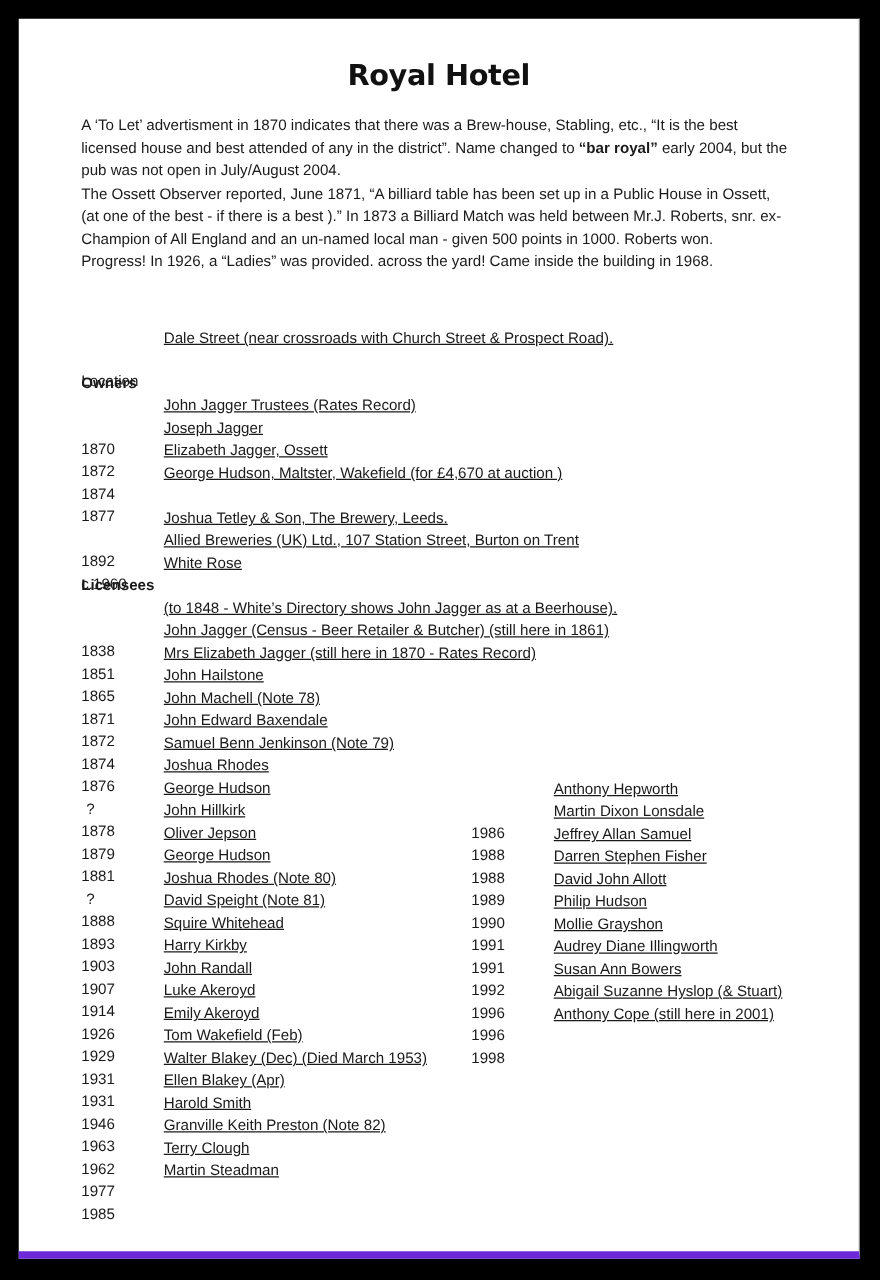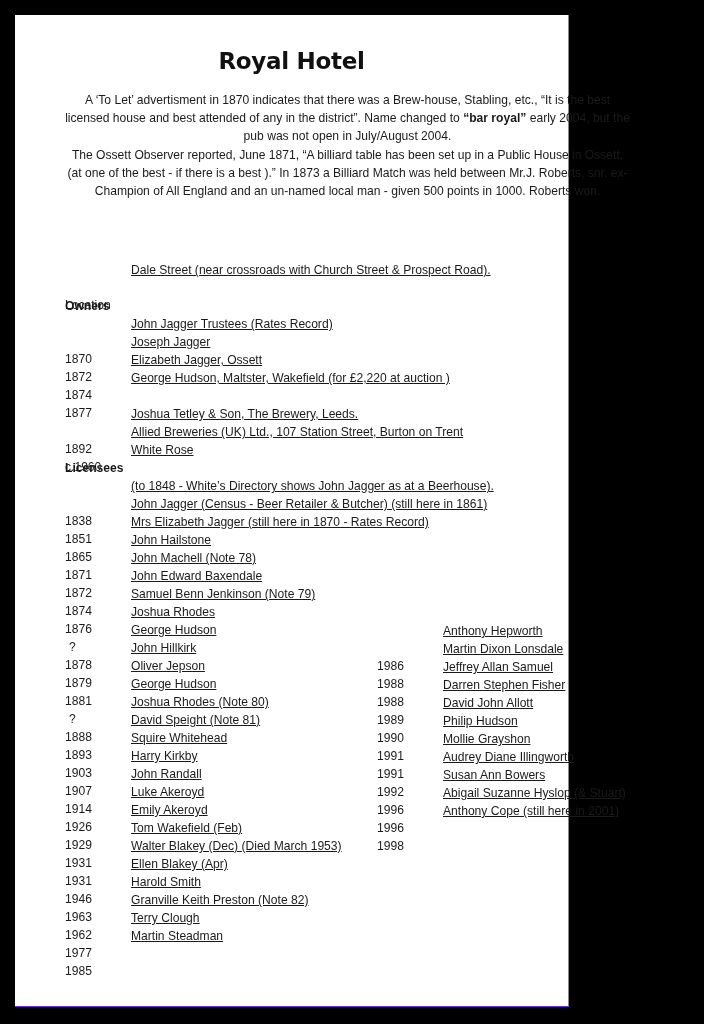--- a/index.html
+++ b/index.html
@@ -12,25 +12,25 @@
       height: 1024px;
       position: relative;
       overflow: hidden;
       font-family: "Liberation Sans", sans-serif;
       color: #1a1a1a;
     }
     .page {
       position: absolute;
       left: 15px;
       top: 15px;
-      width: 554px;
+      width: 673px;
       height: 992px;
       background: #ffffff;
       border-right: 1px solid #8a8a8a;
-      border-bottom: 1px solid #6d28d9;
+      border-bottom: 6px solid #6d28d9;
       box-sizing: border-box;
     }
     .title {
       position: absolute;
       left: 0;
       right: 0;
       top: 33px;
       text-align: center;
       font-family: "DejaVu Sans", sans-serif;
       font-size: 23px;
@@ -41,21 +41,20 @@
     .intro {
       position: absolute;
       left: 50px;
       top: 76px;
       width: 565px;
       font-size: 12.1px;
       line-height: 18.2px;
     }
     .intro p {
       margin: 0;
-      text-align: center;
     }
     .intro b {
       font-weight: bold;
     }
     .row {
       position: absolute;
       font-size: 12.1px;
       line-height: 18px;
       white-space: nowrap;
     }
@@ -89,20 +88,21 @@
 </head>
 <body>
 
 <div class="page">
 
   <div class="title">Royal Hotel</div>
 
   <div class="intro">
     <p><span>A ‘To Let’ advertisment in 1870 indicates that there was a Brew-house, Stabling, etc., “It is the best licensed house and best attended of any in the district”. Name changed to </span><b>“bar royal”</b><span> early 2004, but the pub was not open in July/August 2004.</span></p>
     <p>The Ossett Observer reported, June 1871, “A billiard table has been set up in a Public House in Ossett, (at one of the best - if there is a best ).”  In 1873 a Billiard Match was held between Mr.J. Roberts, snr. ex-Champion of All England and an un-named local man - given 500 points in 1000. Roberts won.</p>
+    <p>Progress!  In 1926, a “Ladies” was provided. across the yard!  Came inside the building in 1968.</p>
   </div>
 
   <div class="row" style="left:50px; top:246px;">
     <span class="yr">Location</span>
     <span class="nm">Dale  Street (near crossroads with Church Street &amp; Prospect Road).</span>
   </div>
 
   <div class="heading" style="top:282px;text-align:right;">Owners</div>
 
   <div class="row" style="left:50px; top:300px;">
@@ -112,21 +112,21 @@
   <div class="row" style="left:50px; top:318px;">
     <span class="yr">1872</span>
     <span class="nm">Joseph Jagger</span>
   </div>
   <div class="row" style="left:50px; top:336px;">
     <span class="yr">1874</span>
     <span class="nm">Elizabeth Jagger, Ossett</span>
   </div>
   <div class="row" style="left:50px; top:354px;">
     <span class="yr">1877</span>
-    <span class="nm">George Hudson, Maltster, Wakefield (for £2,220 at auction )</span>
+    <span class="nm">George Hudson, Maltster, Wakefield (for £4,670 at auction )</span>
   </div>
   <div class="row" style="left:50px; top:390px;">
     <span class="yr">1892</span>
     <span class="nm">Joshua Tetley &amp; Son, The Brewery, Leeds.</span>
   </div>
   <div class="row" style="left:50px; top:408px;">
     <span class="yr">c.1960</span>
     <span class="nm">Allied Breweries (UK) Ltd., 107 Station Street, Burton on Trent</span>
   </div>
   <div class="row" style="left:50px; top:426px;">

